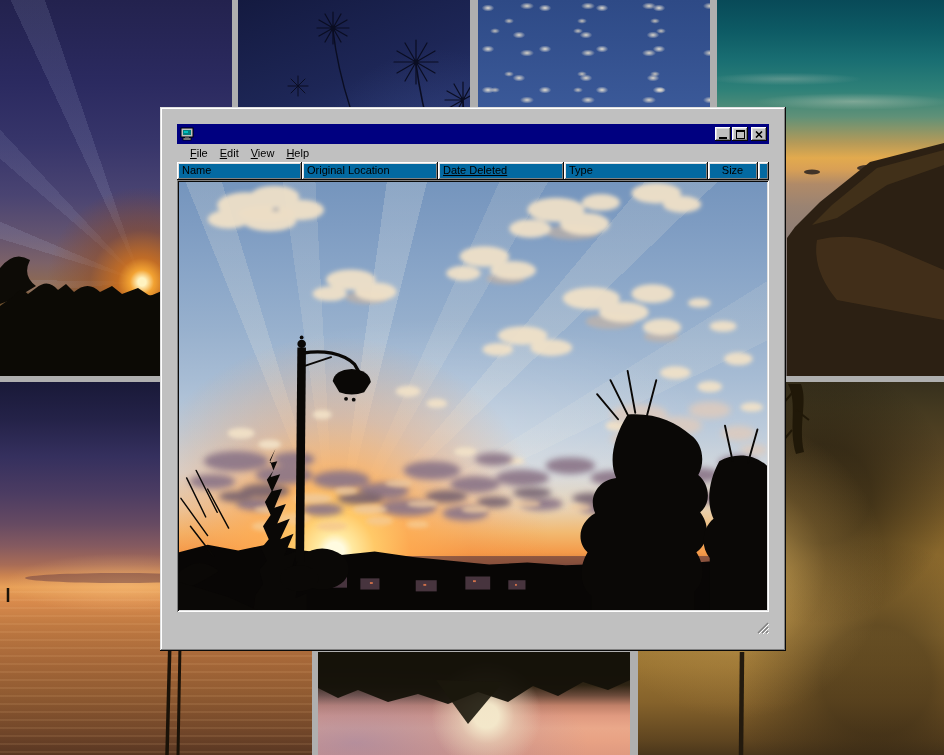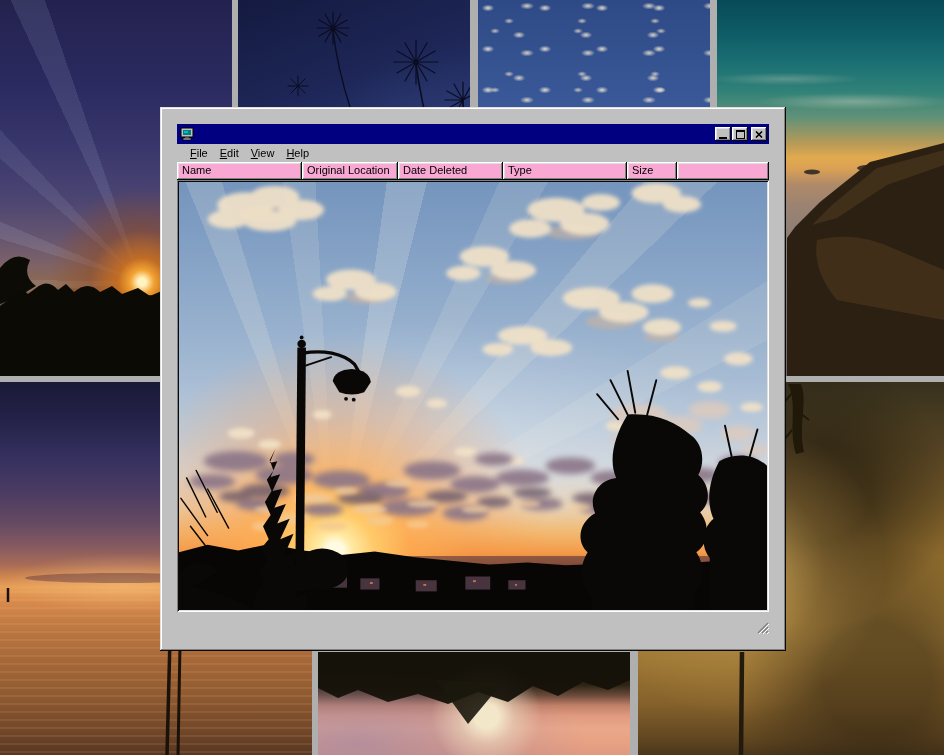--- a/index.html
+++ b/index.html
@@ -61,24 +61,24 @@
   .tbtn{width:16px;height:14px;background:#c0c0c0;margin-left:1px;flex:0 0 auto;
     box-shadow:inset -1px -1px #0a0a0a, inset 1px 1px #ffffff, inset -2px -2px #808080, inset 2px 2px #dfdfdf;
     display:flex;align-items:center;justify-content:center;}
   .tbtn.close{margin-left:3px;}
   .glyph-min{width:8px;height:2px;background:#000;margin-top:7px;}
   .glyph-max{width:9px;height:9px;border:1px solid #000;border-top-width:2px;box-sizing:border-box;}
   .menubar{height:18px;display:flex;align-items:center;padding-left:7px;flex:0 0 auto;}
   .mitem{padding:1px 6px;white-space:nowrap;}
   .u{text-decoration:underline;}
   .headerrow{height:18px;display:flex;flex:0 0 auto;}
-  .hcell{background:#f9a8d4;box-sizing:border-box;padding:2px 4px 0 5px;white-space:nowrap;overflow:hidden;
+  .hcell{background:#0369a1;box-sizing:border-box;padding:2px 4px 0 5px;white-space:nowrap;overflow:hidden;
     box-shadow:inset -1px -1px #0a0a0a, inset 1px 1px #ffffff, inset -2px -2px #808080, inset 2px 2px #dfdfdf;}
-  .hc0{width:125px;} .hc1{width:96px;} .hc2{width:105px;} .hc3{width:124px;}
-  .hc4{width:50px;text-align:left;padding-right:6px;} .hc5{flex:1 1 auto;}
+  .hc0{width:125px;} .hc1{width:136px;} .hc2{width:126px;text-decoration:underline;} .hc3{width:144px;}
+  .hc4{width:50px;text-align:center;padding-right:6px;} .hc5{flex:1 1 auto;}
   .viewport{flex:1 1 auto;box-sizing:border-box;padding:2px;
     box-shadow:inset 1px 1px #808080, inset -1px -1px #ffffff, inset 2px 2px #0a0a0a, inset -2px -2px #dfdfdf;
     overflow:hidden;}
   .statusbar{height:20px;flex:0 0 auto;display:flex;align-items:stretch;gap:3px;padding-top:2px;position:relative;}
   .spanel{box-shadow:inset -1px -1px #ffffff, inset 1px 1px #808080;padding:2px 0 0 5px;box-sizing:border-box;}
   .sp1{width:147px;flex:0 0 auto;} .sp2{flex:1 1 auto;margin-right:13px;}
   .grip{position:absolute;right:0;bottom:0;width:13px;height:13px;}
 
   
   .photo{position:relative;width:100%;height:100%;overflow:hidden;

